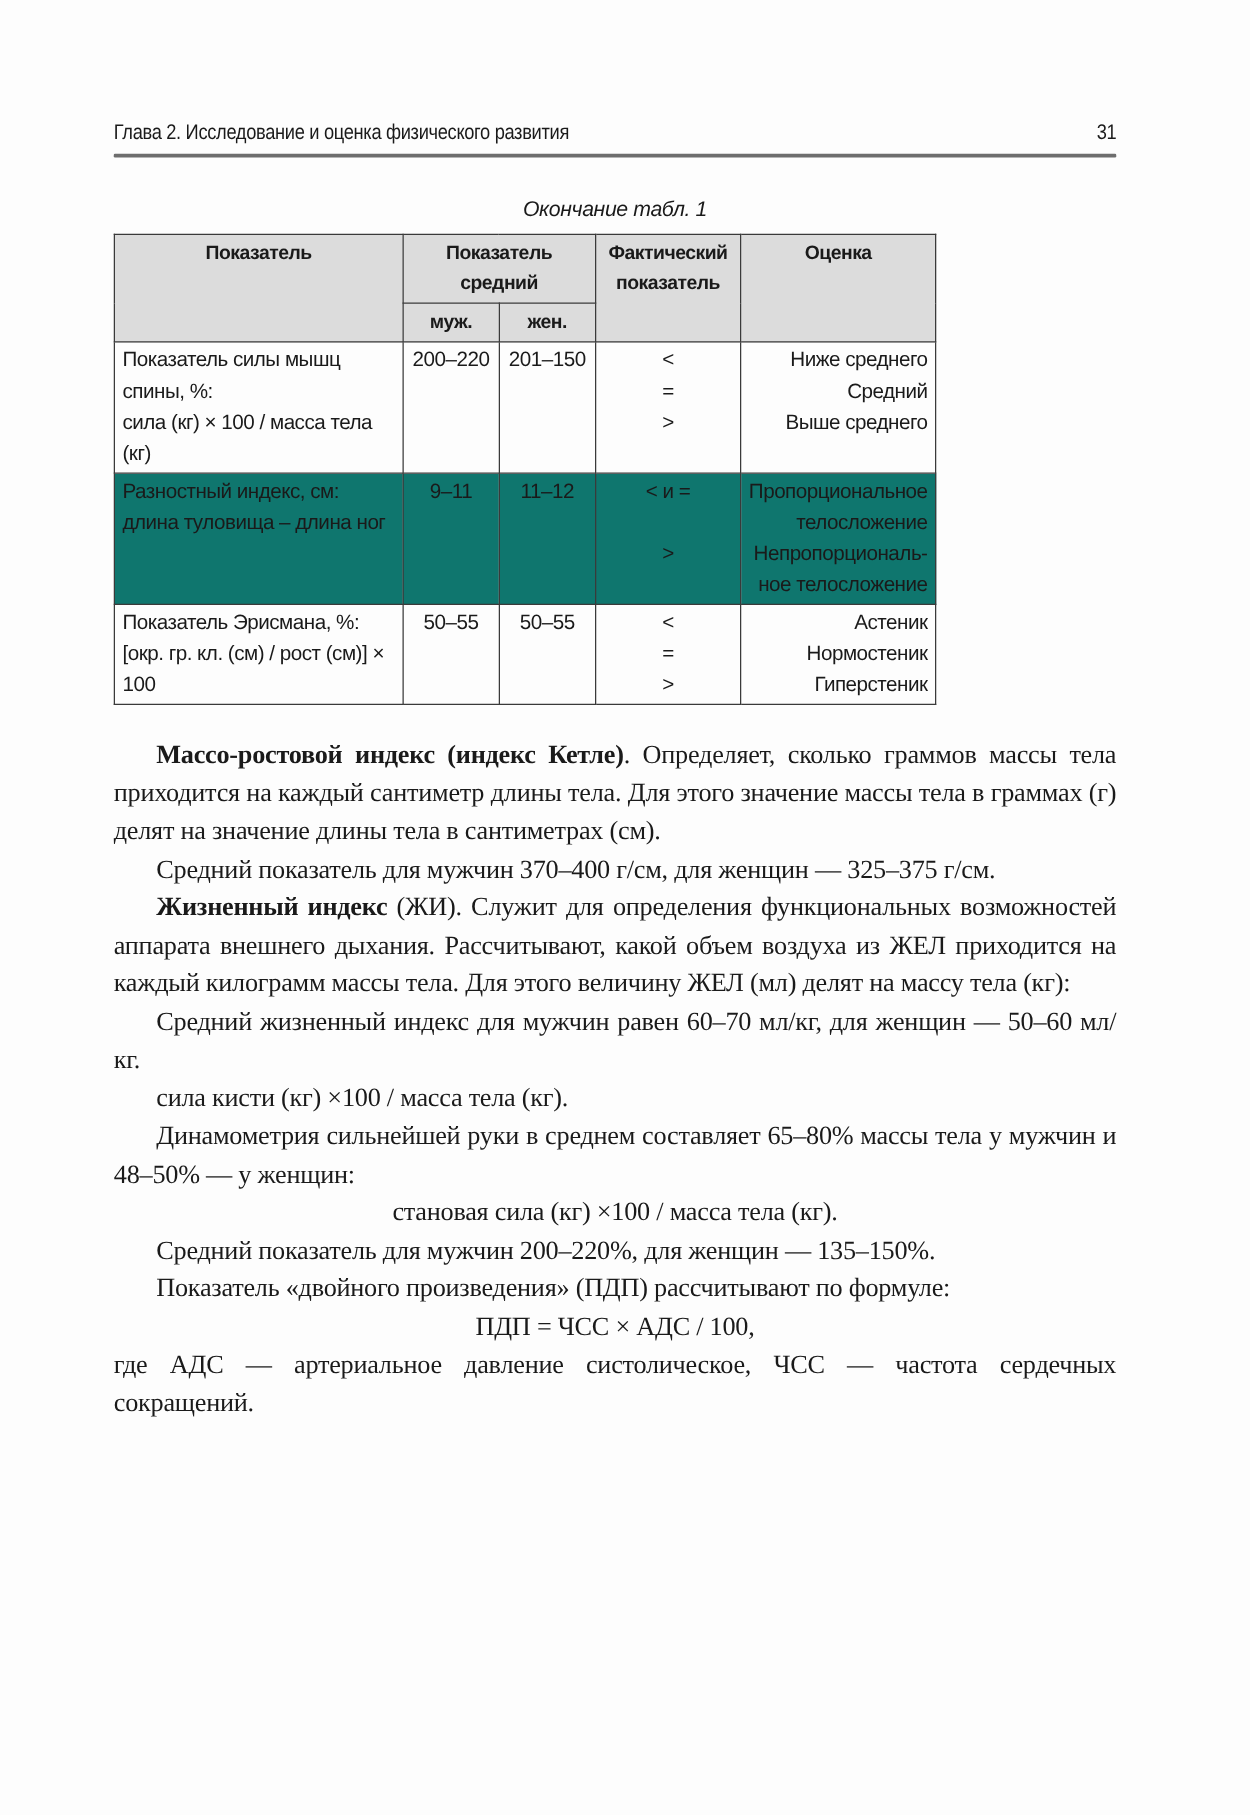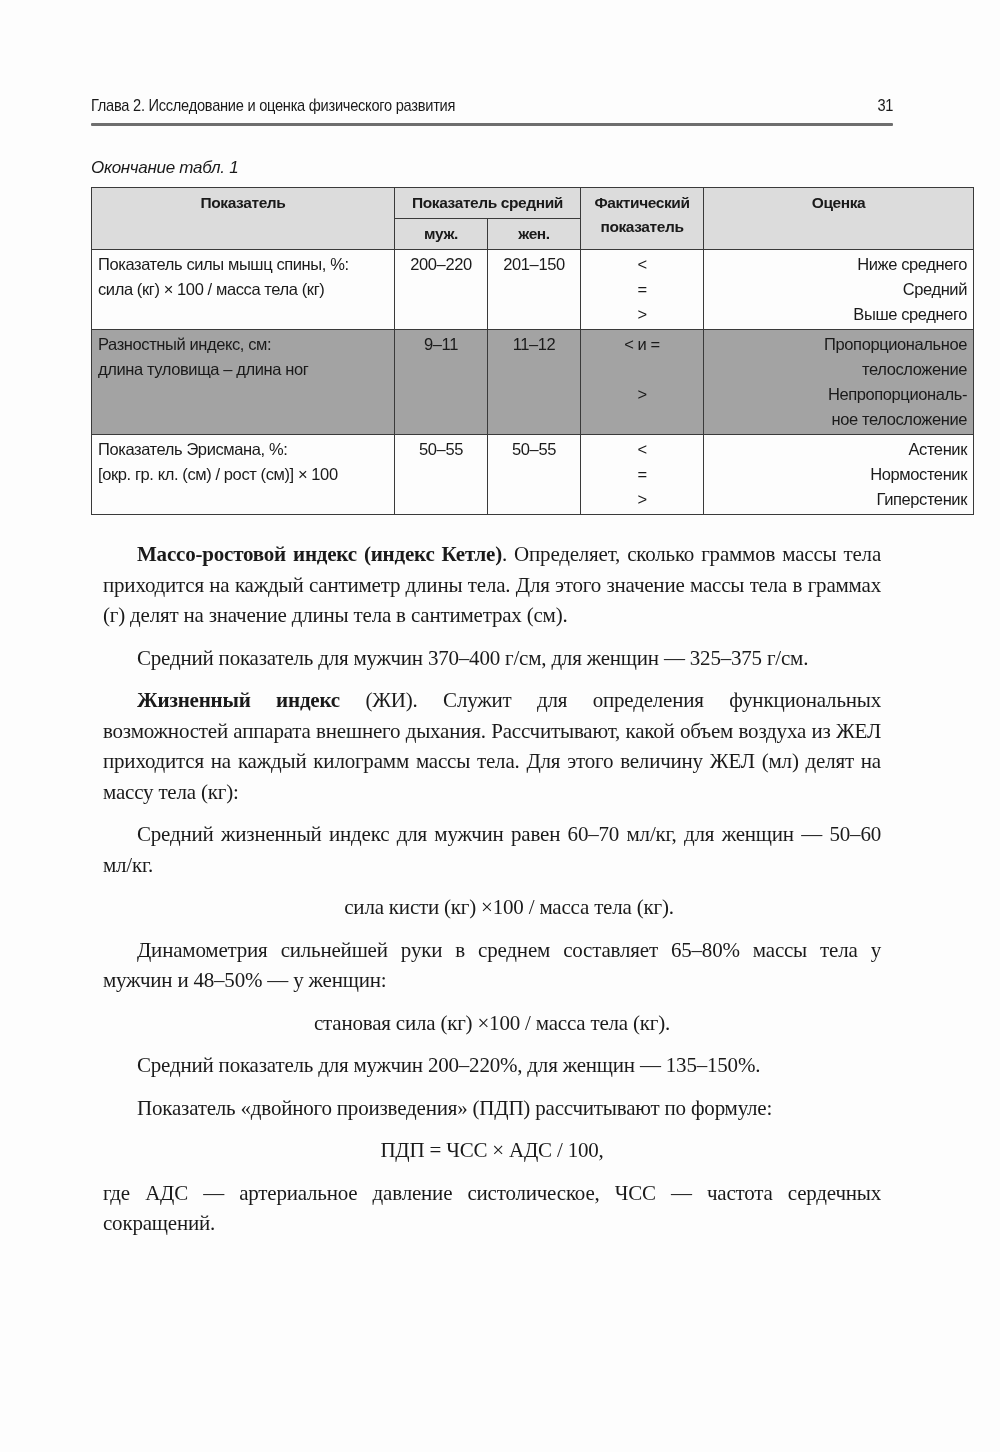--- a/index.html
+++ b/index.html
@@ -10,49 +10,49 @@
     .page { position: absolute; left: 91px; top: 96px; width: 802px; }
     .running-header {
       display: flex; justify-content: space-between; align-items: flex-end;
       font-family: "Liberation Sans", sans-serif; font-size: 17px;
       letter-spacing: -0.3px; transform: scaleX(0.86); transform-origin: left;
       width: 116.3%;
       padding-bottom: 5px;
     }
     .rule { height: 3px; background: #6e6e6e; margin-top: 2px; border-radius: 1px; }
     .caption {
-      text-align: left; margin-top: 32px; font-family: "Liberation Sans", sans-serif;
+      text-align: center; margin-top: 32px; font-family: "Liberation Sans", sans-serif;
       font-style: italic; font-size: 17px; letter-spacing: -0.3px;
     }
     table.data {
-      border-collapse: collapse; width: 883px; margin-top: 9px;
+      border-collapse: collapse; width: 658px; margin-top: 9px;
       font-family: "Liberation Sans", sans-serif; font-size: 16.5px;
       letter-spacing: -0.4px; line-height: 25px;
     }
     table.data td, table.data th {
       border: 1.5px solid #3a3a3a; vertical-align: top; padding: 2px 6px;
     }
     table.data th {
       background: #dcdcdc; font-weight: bold; font-size: 15.5px;
       line-height: 24px; text-align: center; padding: 3px 4px;
     }
-    table.data tr.shaded td { background: #a3a3a3; }
+    table.data tr.shaded td { background: #0f766e; }
     .c-ind { width: 290px; text-align: left; }
     .c-num { width: 80px; text-align: center; }
     .c-fact { width: 110px; text-align: center; }
     .c-grade { text-align: right; }
     .line { display: block; }
     .body-text {
       margin-top: 24px; font-family: "Liberation Serif", serif; font-size: 21px;
       line-height: 30.5px; text-align: justify; letter-spacing: -0.2px;
     }
-    .body-text p { margin: 12px; text-indent: 34px; }
+    .body-text p { margin: 0; text-indent: 34px; }
     .body-text p.noindent { text-indent: 0; }
     .body-text p.formula { text-indent: 0; text-align: center; }
-    .body-text p.formula-left { text-indent: 34px; text-align: center; }
+    .body-text p.formula-left { text-indent: 34px; text-align: left; }
     b { font-weight: bold; }
   </style>
 </head>
 <body>
 
 <div class="page">
   <div class="running-header">
     <span>Глава 2. Исследование и оценка физического развития</span>
     <span>31</span>
   </div>

